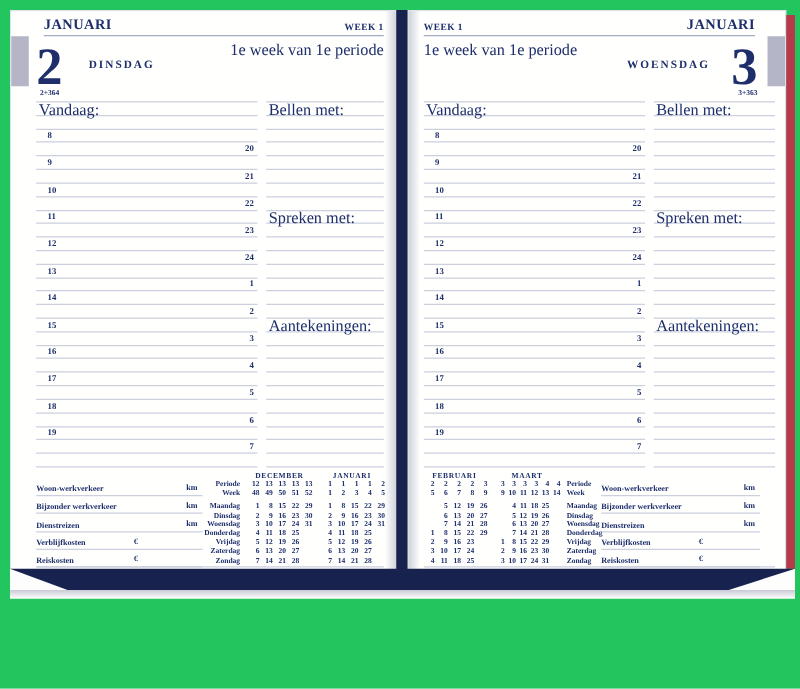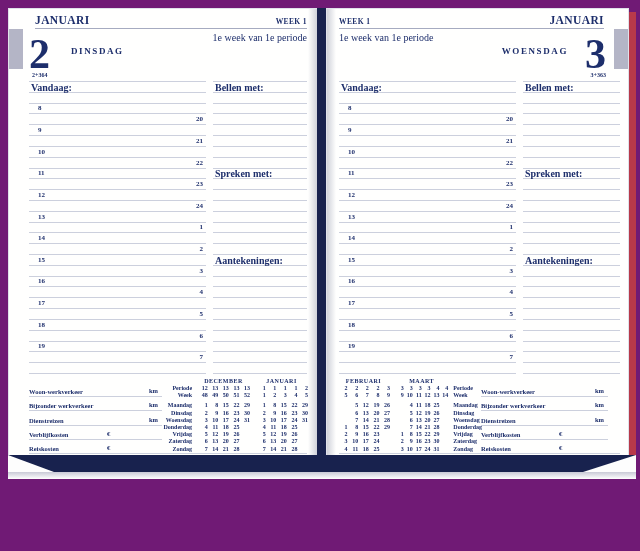--- a/index.html
+++ b/index.html
@@ -1,20 +1,20 @@
 <!DOCTYPE html>
 <html style="--navy: #1d2e6b; --bar: #18224e; --red: #b8394a; --tab: #b4b5c6; --line: #ccd0dd; --rule: #a6abc0;"><head>
 <meta charset="utf-8">
 <style>
   :root{
     --navy:#1d2e6b; --bar:#18224e; --red:#b8394a; --tab:#b4b5c6;
     --line:#ccd0dd; --rule:#a6abc0; --page:#fffffe;
   }
   html,body{margin:0;padding:0;background:#fff;}
-  .stage{position:relative;width:640px;height:551px;background:#701a75;overflow:hidden;
+  .stage{position:relative;width:640px;height:551px;background:#22c55e;overflow:hidden;
          font-family:"Liberation Serif",serif;color:var(--navy);}
   .page{position:absolute;top:8px;height:464px;background:var(--page);
         border:1px solid #e0e1ea;box-sizing:border-box;z-index:1;}
   .page-left{left:8px;width:310px;}
   .page-right{left:326px;width:303px;}
   .page-left::after{content:'';position:absolute;right:0;top:0;bottom:0;width:9px;
         background:linear-gradient(to right,rgba(40,50,90,0),rgba(40,50,90,.22));}
   .page-right::before{content:'';position:absolute;left:0;top:0;bottom:0;width:9px;
         background:linear-gradient(to left,rgba(40,50,90,0),rgba(40,50,90,.22));}
   .gutter{position:absolute;left:317px;top:8px;width:9px;height:464px;background:var(--bar);z-index:2;}
@@ -27,38 +27,38 @@
   .curl-r{left:583px;top:455px;border-bottom:17px solid #fdfdfd;border-left:53px solid transparent;}
   .tab{position:absolute;top:20px;width:14px;height:40px;background:var(--tab);z-index:2;}
   .tab-l{left:0;} .tab-r{right:0;}
 
   .month{position:absolute;top:5px;font-size:11.5px;font-weight:bold;letter-spacing:.4px;}
   .m-l{left:26px;} .m-r{right:24px;}
   .week{position:absolute;top:8px;font-size:7.5px;font-weight:bold;letter-spacing:.4px;text-align:right;}
   .w-r{right:10px;} .w-l{left:12px;}
   .rule{position:absolute;top:19px;height:1px;background:var(--rule);}
   .rule-l{left:26px;right:10px;} .rule-r{left:12px;right:24px;}
-  .subtitle{position:absolute;top:23px;font-size:10px;}
+  .subtitle{position:absolute;top:23px;font-size:13px;}
   .s-r{right:10px;} .s-l{left:12px;}
   .bignum{position:absolute;top:24px;font-size:42px;font-weight:bold;line-height:1;}
   .n-l{left:20px;} .n-r{right:22px;}
   .dayname{position:absolute;top:37px;font-size:9px;font-weight:bold;letter-spacing:1.6px;}
   .d-l{left:62px;} .d-r{right:60px;}
   .counter{position:absolute;top:63px;font-size:6px;font-weight:bold;}
   .c-l{left:23px;} .c-r{right:22px;}
 
   .sched{position:absolute;top:72px;height:292px;display:flex;flex-direction:column;
          border-top:1px solid var(--line);}
   .page-left .sched-a{left:20px;width:177px;}
   .page-left .sched-b{left:204px;right:10px;}
   .page-right .sched-a{left:12px;width:177px;}
   .page-right .sched-b{left:196px;right:8px;}
   .srow{flex:1 1 0;border-bottom:1px solid var(--line);position:relative;
         display:flex;align-items:flex-end;min-height:0;}
-  .slab{font-size:10px;font-weight:bold;line-height:9px;padding-left:2px;color:var(--navy);}
+  .slab{font-size:13px;font-weight:normal;line-height:9px;padding-left:2px;color:var(--navy);}
   .hour{font-size:7px;font-weight:bold;line-height:9px;color:var(--navy);}
   .hl{padding-left:9px;} .hr{margin-left:auto;padding-right:3px;}
 
   .expenses{position:absolute;top:374px;}
   .exp-l{left:20px;width:133px;} .exp-r{left:154px;width:127px;}
   .erow{height:13.2px;border-bottom:1px solid var(--line);position:relative;
         display:flex;align-items:flex-end;}
   .elab{font-size:6.5px;font-weight:bold;line-height:8px;}
   .eunit{position:absolute;bottom:1px;font-size:6.5px;font-weight:bold;line-height:8px;}
   .erow:nth-child(-n+3) .eunit{right:4px;}

